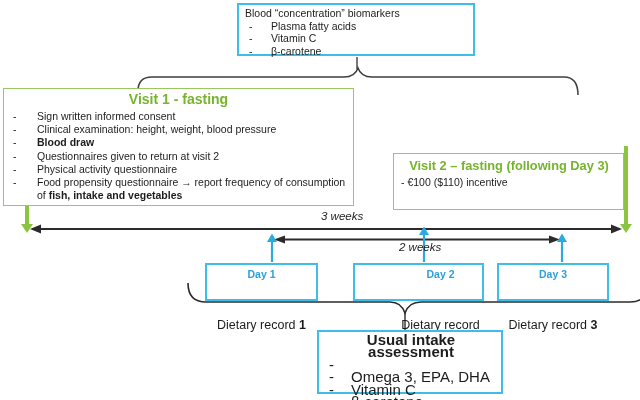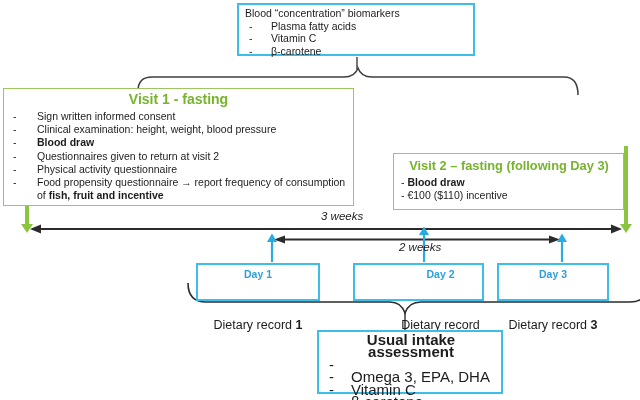--- a/index.html
+++ b/index.html
@@ -26,21 +26,21 @@
   #visit1-box{left:3px;top:88px;width:351px;height:118px;padding:1px 4px 0 4px;font-size:10.5px;line-height:13.2px;}
   #visit1-box .v1-title{font-size:14px;line-height:19px;color:#76b42c;margin-bottom:1px;}
   #visit1-box .dash{width:29px;padding-left:5px;box-sizing:border-box;}
 
   
   #visit2-box{left:393px;top:153px;width:231px;height:57px;padding:3px 6px 0 7px;font-size:10.5px;line-height:13px;}
   #visit2-box .v2-title{font-size:12.8px;line-height:17px;color:#76b42c;text-align:center;margin-bottom:2px;white-space:nowrap;}
 
   
   .day-box{top:263px;height:38px;text-align:center;padding-top:2px;}
-  #day1-box{left:196px;width:124px;}
+  #day1-box{left:205px;width:113px;}
   #day2-box{left:353px;width:131px;padding-left:44px;}
   #day3-box{left:497px;width:112px;}
   .day-label{color:#2d9fd9;font-weight:700;font-size:10.5px;line-height:14px;}
   .day-record{font-size:12.5px;line-height:16px;margin-top:36px;}
 
   
   #usual-box{left:317px;top:330px;width:186px;height:64px;padding:2px 2px 0 4px;font-size:15px;line-height:12.4px;}
   #usual-box .dash{width:28px;padding-left:6px;box-sizing:border-box;}
 
   
@@ -143,28 +143,27 @@
       <div class="bullet-row">
         <span class="dash">-</span>
         <span class="btext"><span>Questionnaires given to return at visit 2</span><b></b></span>
       </div>
       <div class="bullet-row">
         <span class="dash">-</span>
         <span class="btext"><span>Physical activity questionnaire</span><b></b></span>
       </div>
       <div class="bullet-row">
         <span class="dash">-</span>
-        <span class="btext"><span>Food propensity questionnaire → report frequency of consumption of </span><b>fish, fruit and incentive</b></span>
+        <span class="btext"><span>Food propensity questionnaire → report frequency of consumption of </span><b>fish, intake and vegetables</b></span>
       </div>
     </div>
   </div>
 
   <div class="box green-box" id="visit2-box">
     <div class="box-title v2-title">Visit 2 – fasting (following Day 3)</div>
-    <div><span>- </span><b>Blood draw</b></div>
     <div><span>- €100 ($110) incentive</span><b></b></div>
   </div>
 
   <div class="week-label" id="label-3weeks">3 weeks</div>
   <div class="week-label" id="label-2weeks">2 weeks</div>
 
   <div class="box cyan-box day-box" id="day1-box">
     <div class="day-label">Day 1</div>
     <div class="day-record"><span>Dietary record </span><b>1</b></div>
   </div>

